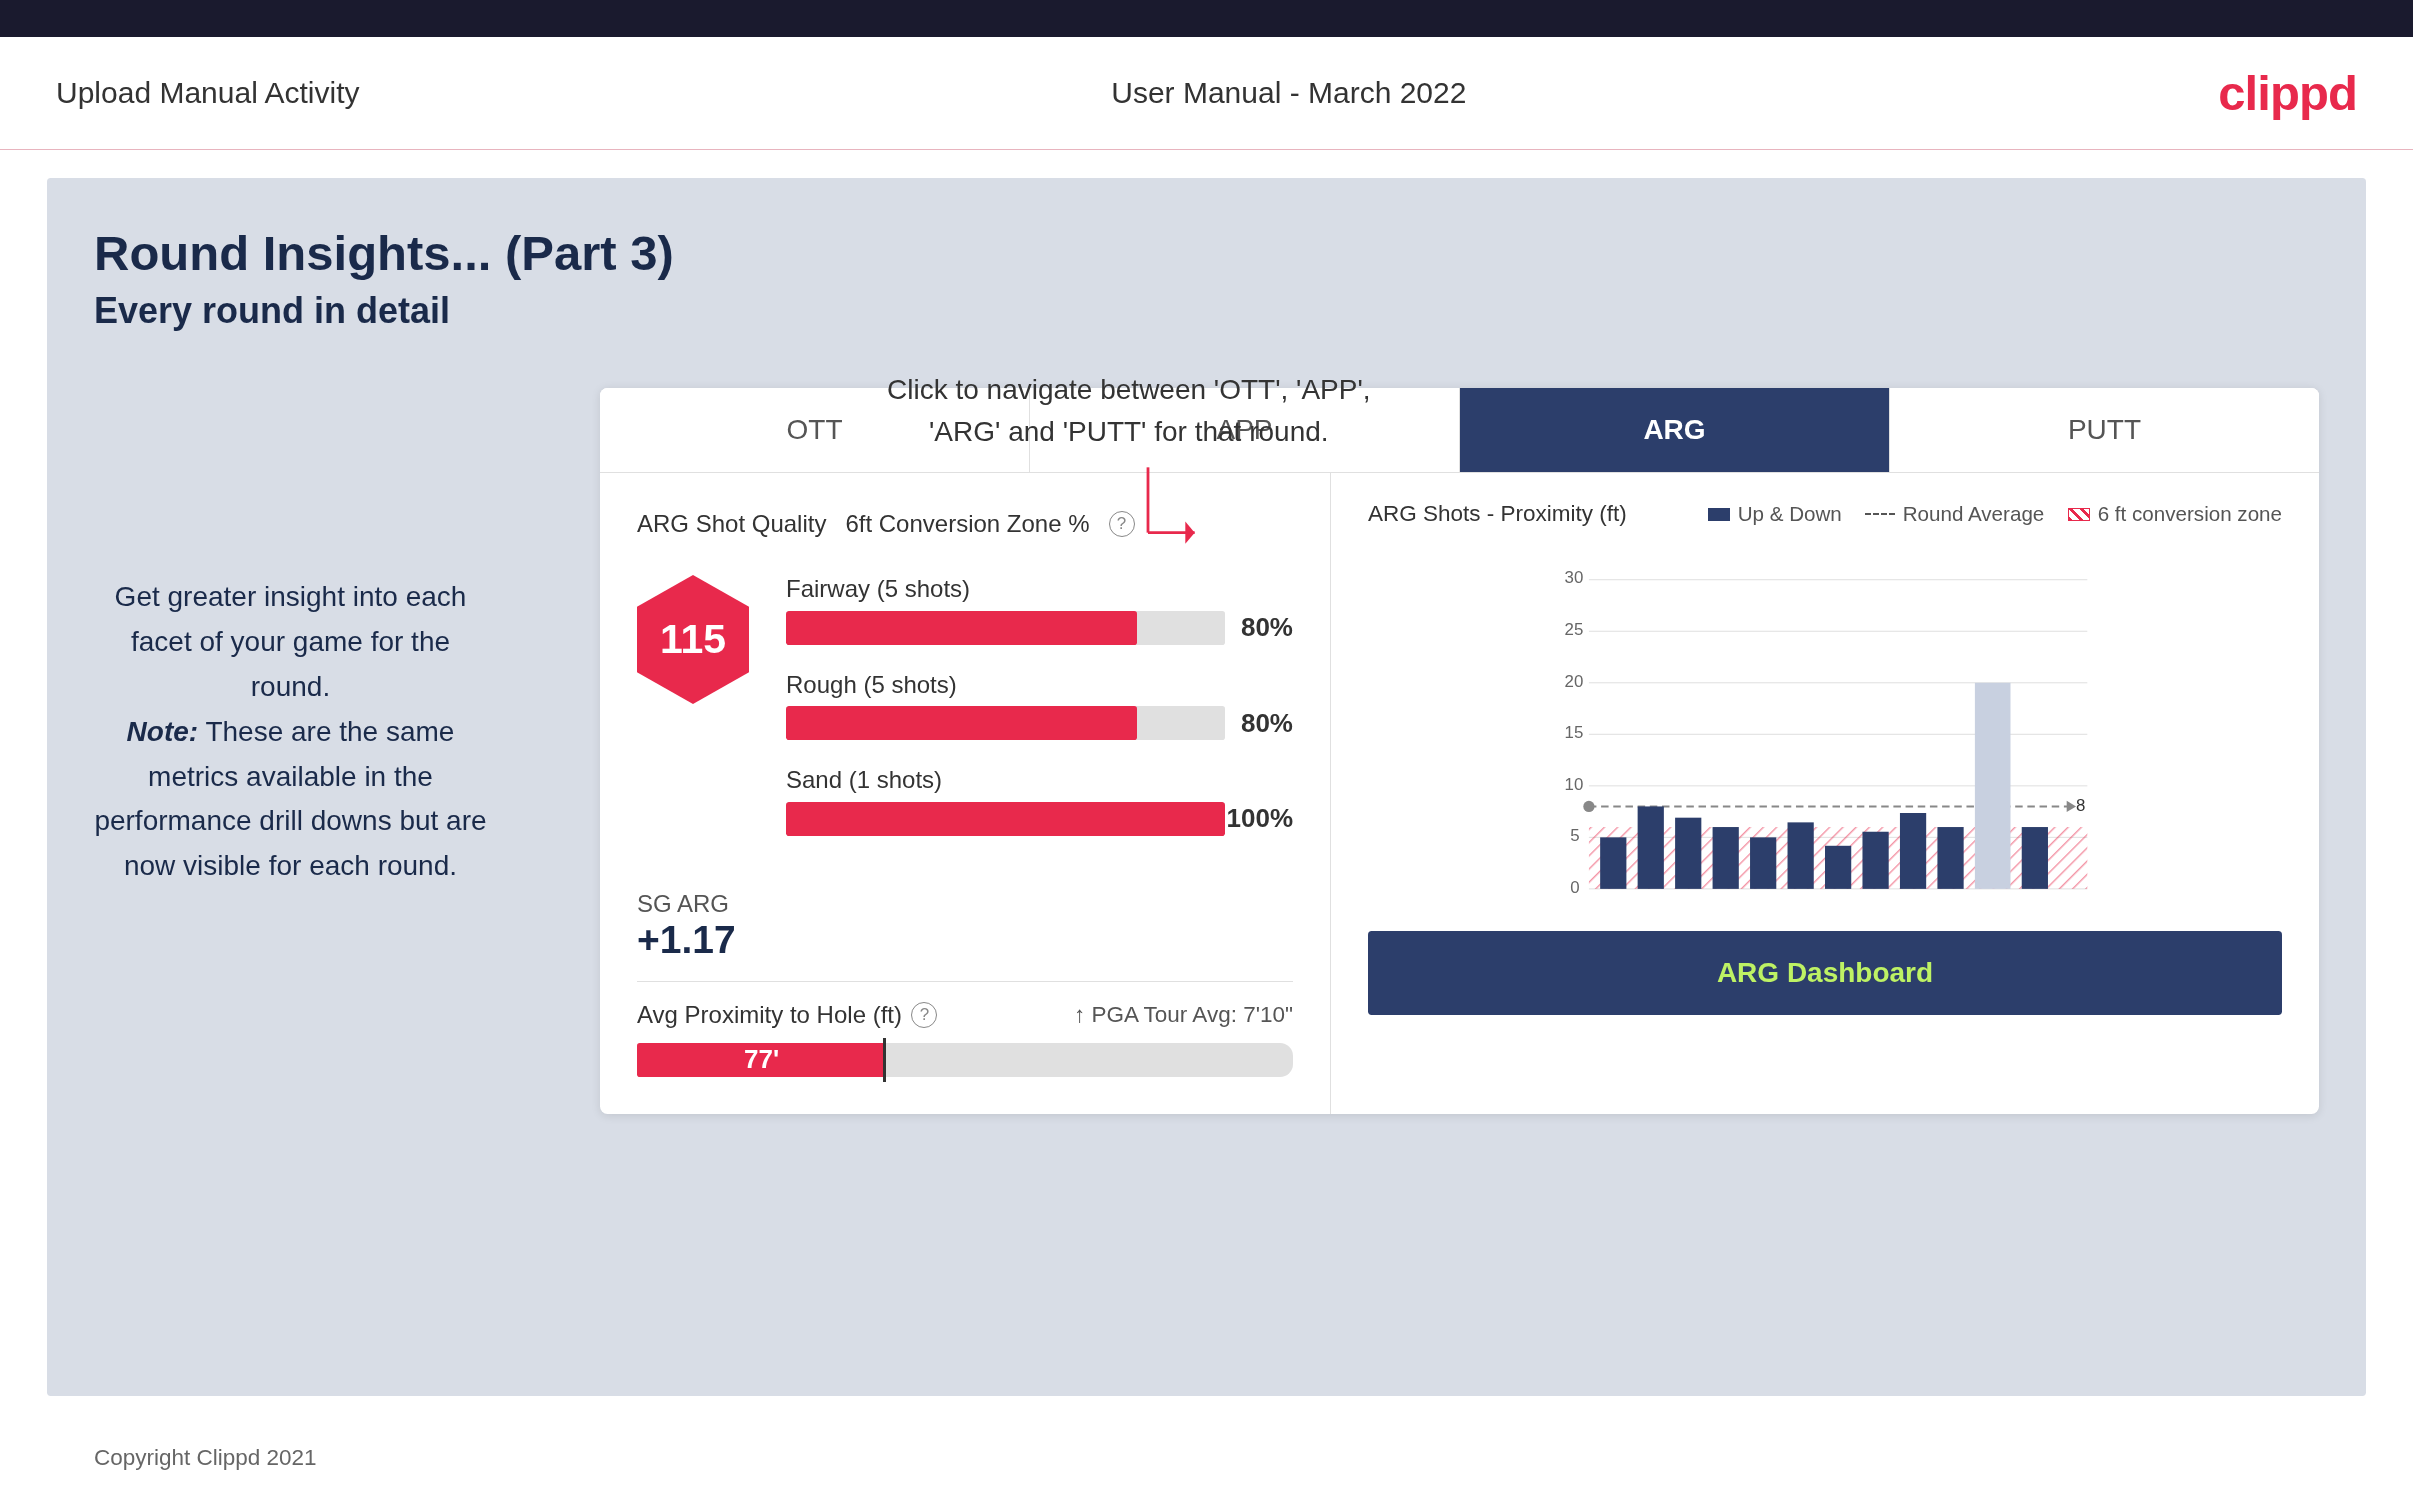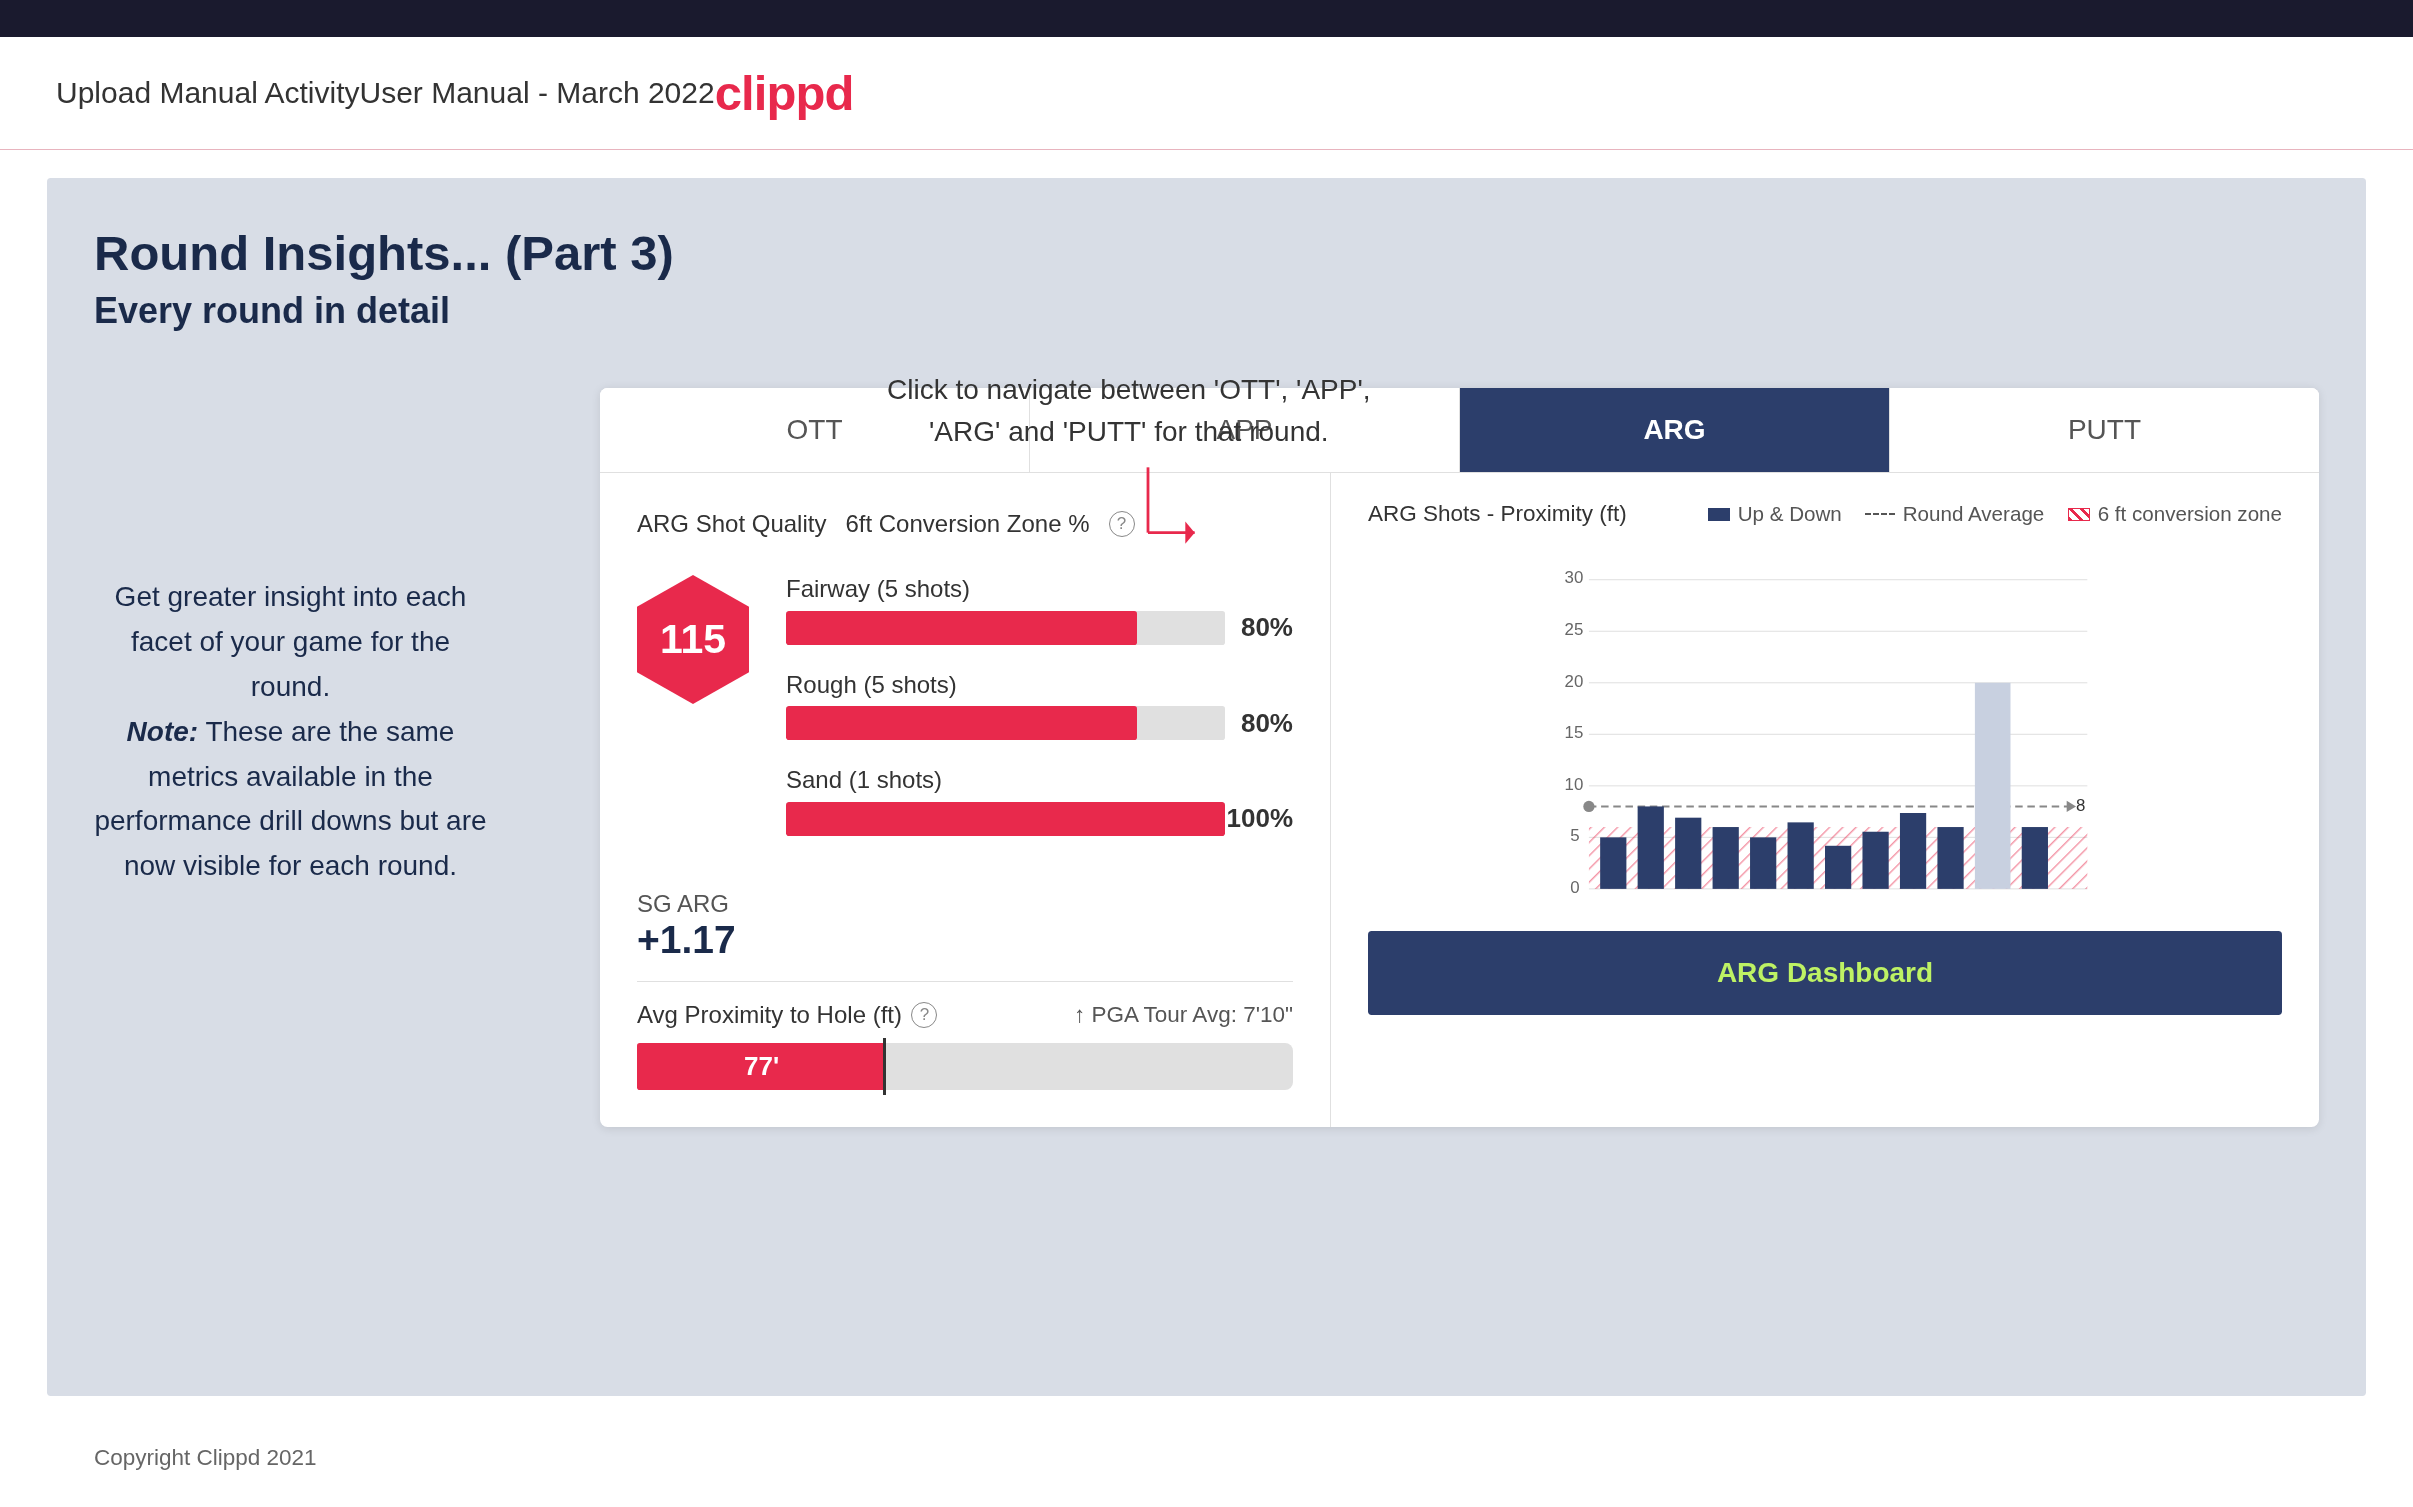--- a/index.html
+++ b/index.html
@@ -15,20 +15,21 @@
     .top-bar {
       background: #1a1a2e;
       height: 37px;
       width: 100%;
     }
 
     
     .header {
       display: flex;
       align-items: center;
+      justify-content: space-between;
       padding: 28px 56px;
       border-bottom: 1.9px solid #e8b4be;
     }
 
     .header-left {
       font-size: 30px;
       color: #333;
       font-weight: 400;
     }
 
@@ -298,23 +299,23 @@
       gap: 9.4px;
     }
 
     .pga-avg {
       font-size: 22.5px;
       color: #555;
     }
 
     .proximity-bar-container {
       position: relative;
-      height: 47px;
+      height: 34px;
       background: #e0e0e0;
-      border-radius: 8px;
+      border-radius: 13px;
       overflow: visible;
     }
 
     .proximity-bar-fill {
       height: 100%;
       background: #e8294c;
       border-radius: 2.8px;
       display: flex;
       align-items: center;
       justify-content: center;

